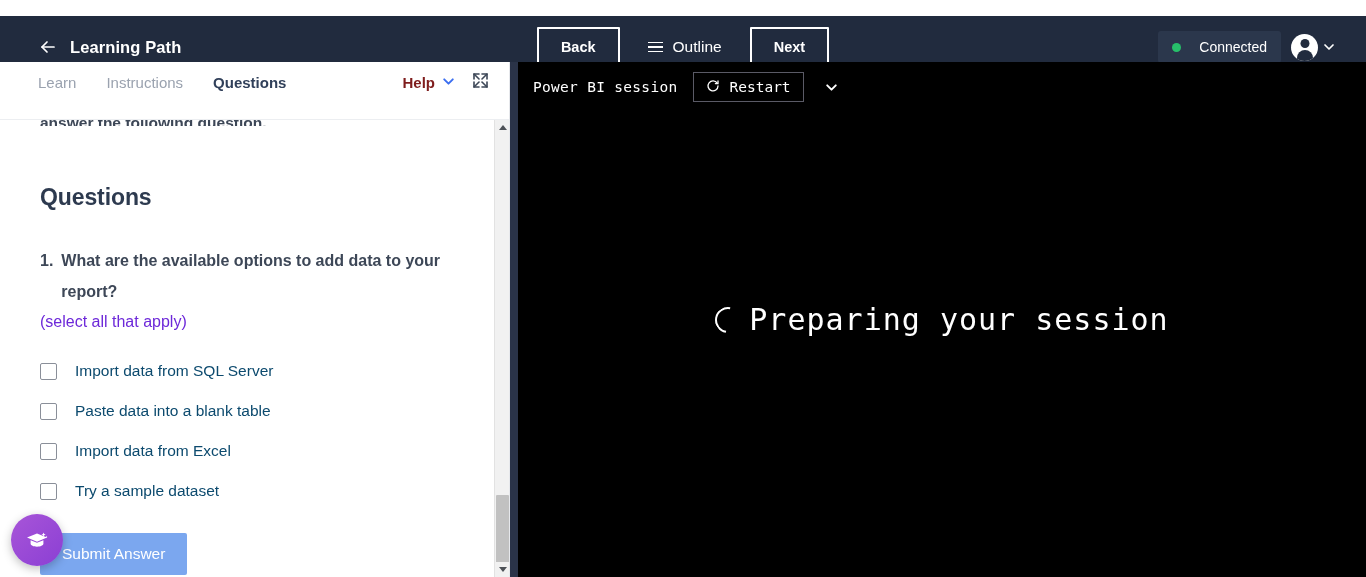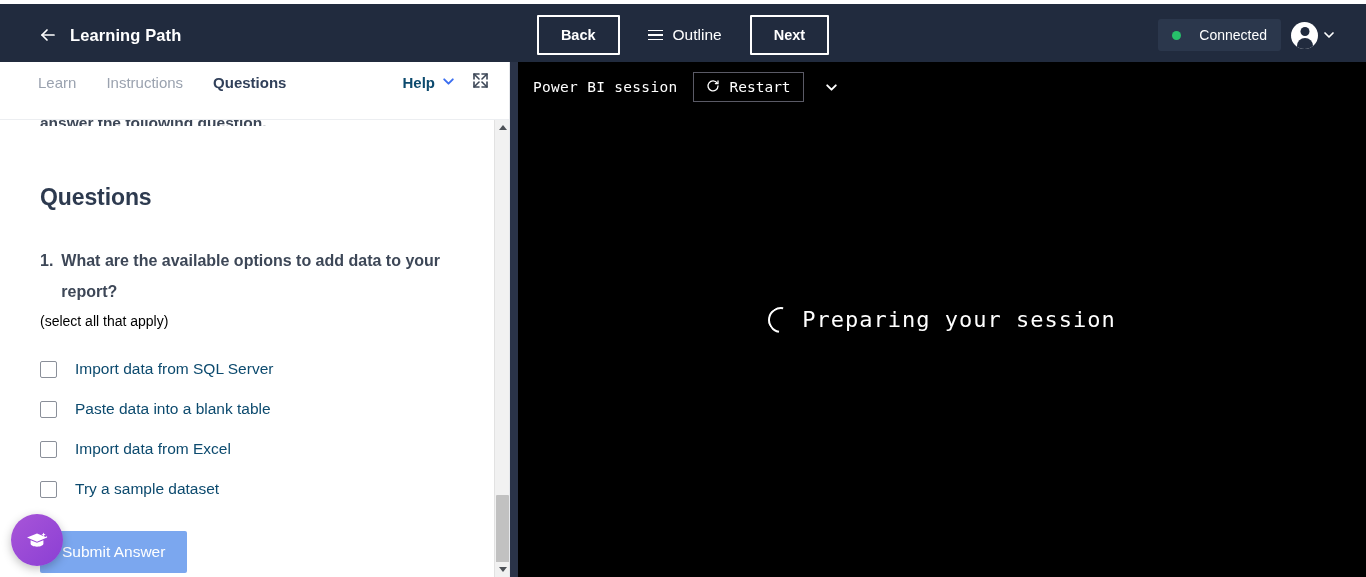--- a/index.html
+++ b/index.html
@@ -6,21 +6,21 @@
   html, body {
     width: 1366px; height: 577px;
     overflow: hidden;
     background: #ffffff;
     font-family: "Liberation Sans", sans-serif;
   }
   #app { position: relative; width: 1366px; height: 577px; }
 
   
   .header {
-    position: absolute; left: 0; top: 4px;
+    position: absolute; left: 0; top: 16px;
     width: 1366px; height: 62px;
     background: #212b3e;
     display: flex; align-items: center;
   }
   .hdr-left {
     display: flex; align-items: center; gap: 12px;
     padding-left: 38px; width: 500px;
   }
   .back-arrow {
     width: 20px; height: 20px; color: #ffffff;
@@ -108,21 +108,21 @@
   .tab {
     font-size: 15px; color: #9aa2af; cursor: pointer;
     margin-right: 30px; font-weight: 400; white-space: nowrap;
   }
   .tab.active { color: #31405a; font-weight: 700; }
   .tabbar-right {
     margin-left: auto; display: flex; align-items: center; gap: 16px;
   }
   .help-link {
     display: flex; align-items: center; gap: 6px;
-    color: #0c4a6e; font-size: 15px; font-weight: 700; cursor: pointer;
+    color: #7f1d1d; font-size: 15px; font-weight: 700; cursor: pointer;
   }
   .expand-icon { cursor: pointer; display: block; color: #3d4757; }
 
   
   .panel-body {
     position: relative; flex: 1 1 auto; overflow: hidden;
     background: #ffffff;
   }
   .panel-content { padding: 0 40px 0 40px; position: relative; }
   .clipped-line {
@@ -134,21 +134,21 @@
     font-size: 23px; font-weight: 700; color: #2d3a4f;
     margin-top: 58px; letter-spacing: -.1px;
   }
   .q-item { margin-top: 34px; display: flex; gap: 8px; }
   .q-num { font-size: 16px; font-weight: 700; color: #3d4757; line-height: 1.95; }
   .q-text {
     font-size: 16px; font-weight: 700; color: #3d4757;
     line-height: 1.95; max-width: 385px;
   }
   .q-sub {
-    font-size: 14px; color: #000000; margin-top: 6px; margin-left: 0px;
+    font-size: 16px; color: #6d28d9; margin-top: 6px; margin-left: 0px;
   }
   .opts { margin-top: 20px; }
   .opt {
     display: flex; align-items: center; gap: 18px;
     height: 40px; cursor: pointer;
   }
   .cbx {
     width: 17px; height: 17px; flex: 0 0 17px;
     border: 1.6px solid #8a8f99; border-radius: 2px;
     background: #ffffff;
@@ -228,21 +228,21 @@
     display: flex; align-items: center; justify-content: center; gap: 8px;
   }
   .spinner {
     width: 26px; height: 26px; border-radius: 50%;
     border: 2.5px solid transparent;
     border-top-color: #ffffff; border-left-color: #ffffff;
     transform: rotate(-35deg);
   }
   .prep-text {
     color: #ffffff; font-family: "DejaVu Sans Mono", monospace;
-    font-size: 22px; letter-spacing: 1px; white-space: nowrap;
+    font-size: 30px; letter-spacing: 1px; white-space: nowrap;
   }
 </style>
 </head>
 <body>
 
 <div id="app">
 
   <div class="header">
     <div class="hdr-left">
       <span class="back-arrow">

